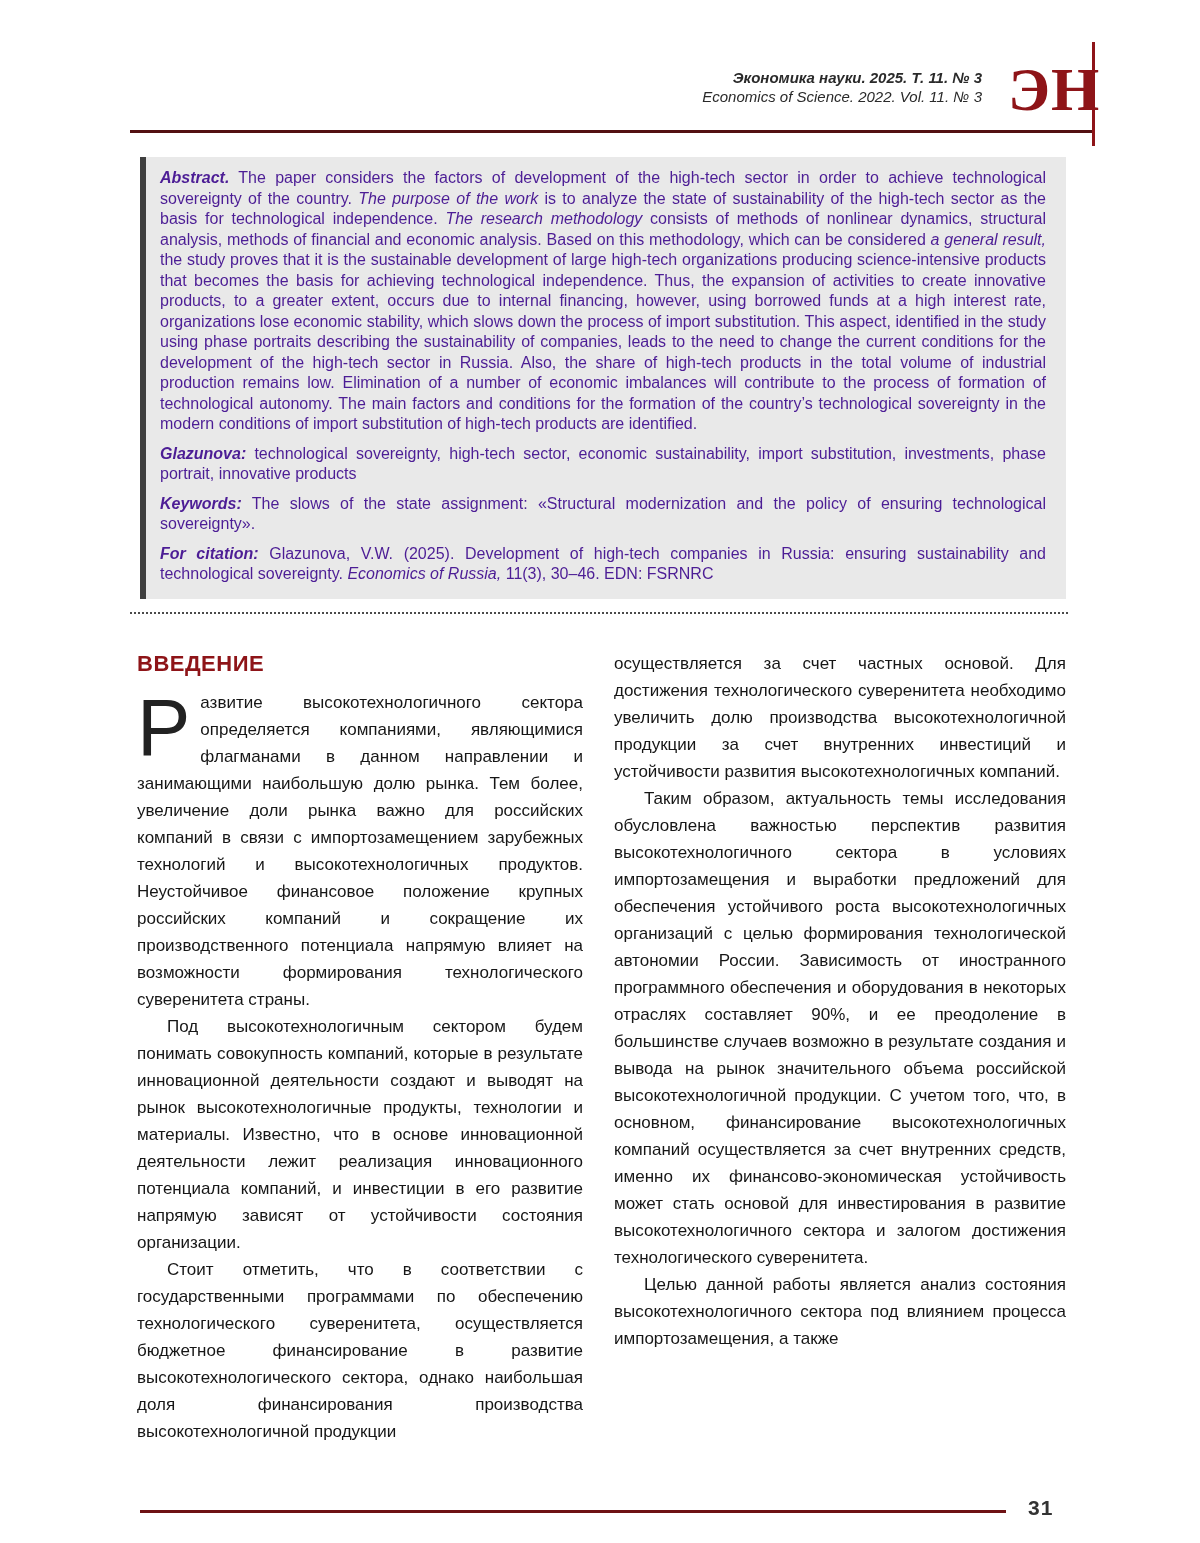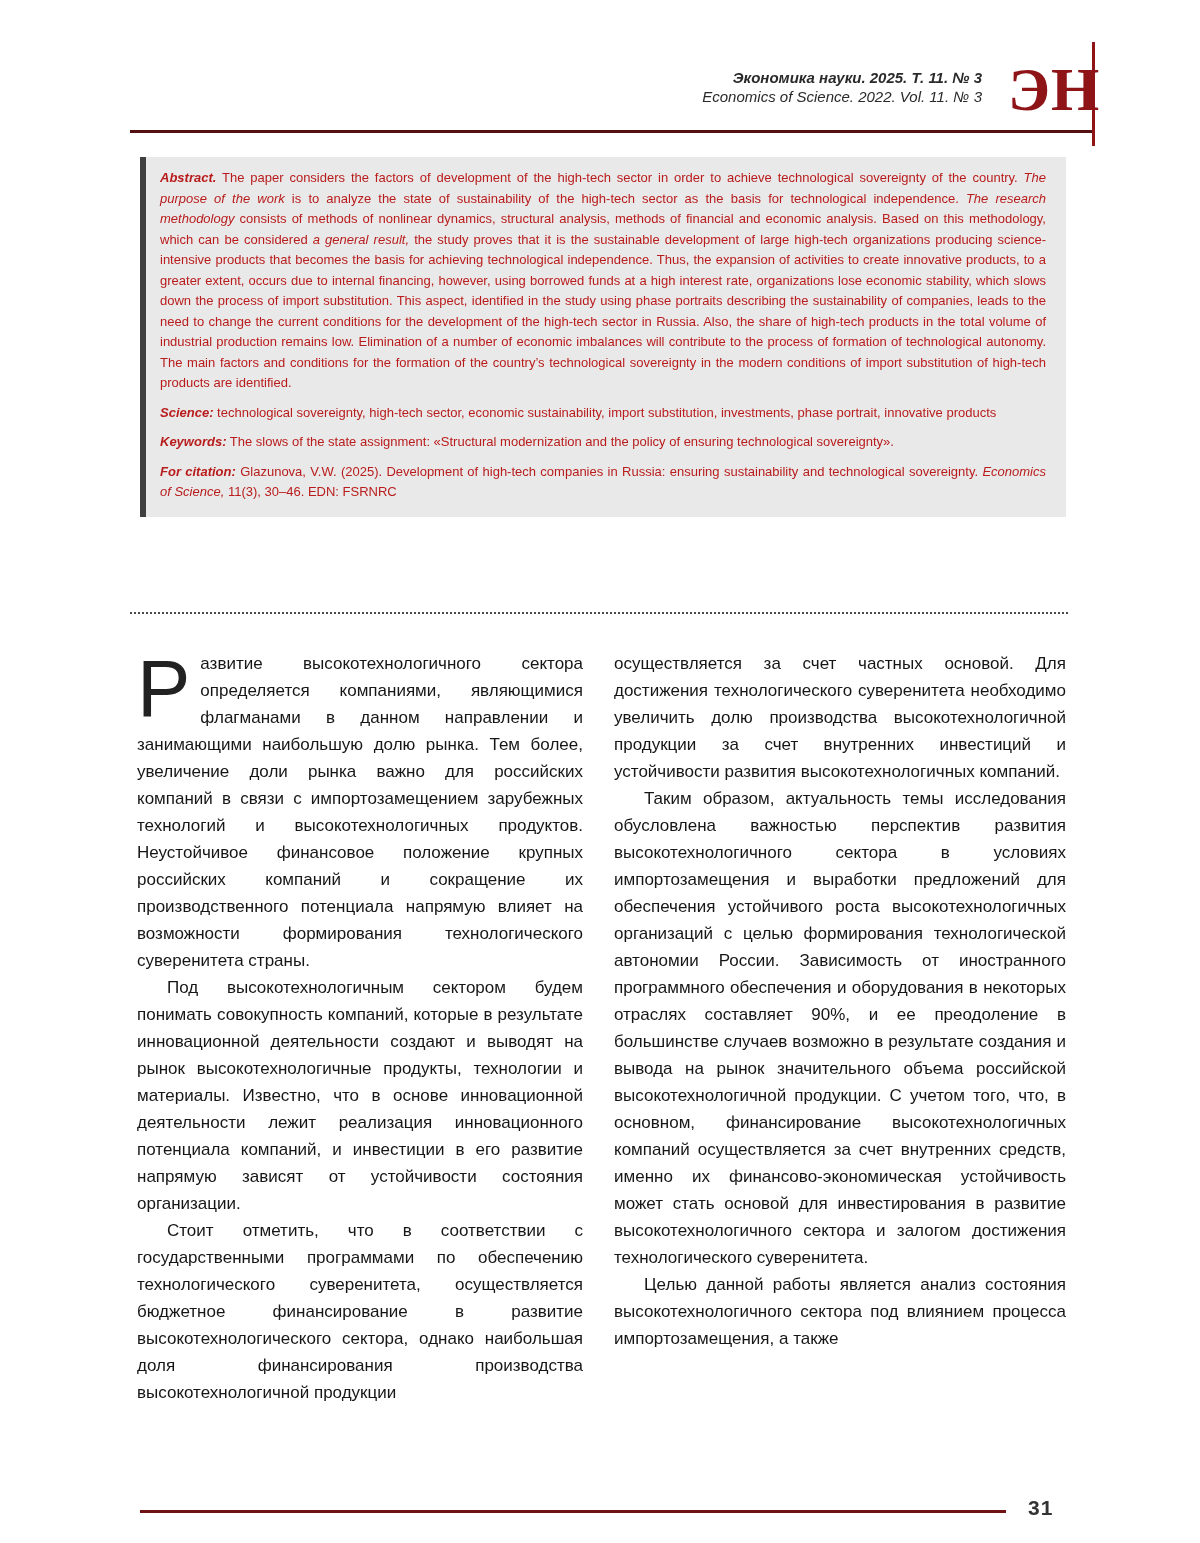--- a/index.html
+++ b/index.html
@@ -16,21 +16,21 @@
     font-family:Liberation Serif, serif; font-weight:bold; font-size:62px;
     color:#8e1418; line-height:1; letter-spacing:1px; }
   .vline { position:absolute; top:28px; left:1092px; width:3px; height:104px; background:#8e1418; }
   .header-rule { position:absolute; top:116px; left:130px; width:962px; height:3px; background:#531012; }
 
   
   .abstract {
     position:absolute; top:143px; left:140px; width:926px; box-sizing:border-box;
     background:#e9e9e9; border-left:6px solid #3f3f3f;
     padding:11px 20px 14px 14px;
-    font-size:13px; line-height:20.5px; text-align:justify; color:#b91c1c;
+    font-size:16px; line-height:20.5px; text-align:justify; color:#4c1d95;
   }
   .abstract p { margin:0 0 9px 0; }
   .abstract p:last-child { margin-bottom:0; }
   .bi { font-style:italic; font-weight:bold; }
   .it { font-style:italic; }
 
   
   .dotted-sep { position:absolute; top:598px; left:130px; width:938px;
     border-top:2px dotted #4a4a4a; height:0; }
 
@@ -60,29 +60,30 @@
   <div class="header-text">
     <div class="journal-ru">Экономика науки. 2025. Т. 11. № 3</div>
     <div class="journal-en">Economics of Science. 2022. Vol. 11. № 3</div>
   </div>
   <div class="logo">ЭН</div>
   <div class="vline"></div>
   <div class="header-rule"></div>
 
   <section class="abstract">
     <p><span class="bi">Abstract.</span><span> The paper considers the factors of development of the high-tech sector in order to achieve technological sovereignty of the country. </span><span class="it">The purpose of the work</span><span> is to analyze the state of sustainability of the high-tech sector as the basis for technological independence. </span><span class="it">The research methodology</span><span> consists of methods of nonlinear dynamics, structural analysis, methods of financial and economic analysis. Based on this methodology, which can be considered </span><span class="it">a general result,</span><span> the study proves that it is the sustainable development of large high-tech organizations producing science-intensive products that becomes the basis for achieving technological independence. Thus, the expansion of activities to create innovative products, to a greater extent, occurs due to internal financing, however, using borrowed funds at a high interest rate, organizations lose economic stability, which slows down the process of import substitution. This aspect, identified in the study using phase portraits describing the sustainability of companies, leads to the need to change the current conditions for the development of the high-tech sector in Russia. Also, the share of high-tech products in the total volume of industrial production remains low. Elimination of a number of economic imbalances will contribute to the process of formation of technological autonomy. The main factors and conditions for the formation of the country’s technological sovereignty in the modern conditions of import substitution of high-tech products are identified.</span></p>
-    <p><span class="bi">Science:</span><span> technological sovereignty, high-tech sector, economic sustainability, import substitution, investments, phase portrait, innovative products</span></p>
+    <p><span class="bi">Glazunova:</span><span> technological sovereignty, high-tech sector, economic sustainability, import substitution, investments, phase portrait, innovative products</span></p>
     <p><span class="bi">Keywords:</span><span> The slows of the state assignment: «Structural modernization and the policy of ensuring technological sovereignty».</span></p>
-    <p><span class="bi">For citation:</span><span> Glazunova, V.W. (2025). Development of high-tech companies in Russia: ensuring sustainability and technological sovereignty. </span><span class="it">Economics of Science,</span><span> 11(3), 30–46. EDN: FSRNRC</span></p>
+    <p><span class="bi">For citation:</span><span> Glazunova, V.W. (2025). Development of high-tech companies in Russia: ensuring sustainability and technological sovereignty. </span><span class="it">Economics of Russia,</span><span> 11(3), 30–46. EDN: FSRNRC</span></p>
   </section>
 
   <div class="dotted-sep"></div>
 
   <main class="columns">
     <div class="col-left">
+      <h2 class="section-heading">ВВЕДЕНИЕ</h2>
       <p><span class="dropcap">Р</span><span>азвитие высокотехнологичного сектора определяется компаниями, являющимися флагманами в данном направлении и занимающими наибольшую долю рынка. Тем более, увеличение доли рынка важно для российских компаний в связи с импортозамещением зарубежных технологий и высокотехнологичных продуктов. Неустойчивое финансовое положение крупных российских компаний и сокращение их производственного потенциала напрямую влияет на возможности формирования технологического суверенитета страны.</span></p>
       <p class="ind">Под высокотехнологичным сектором будем понимать совокупность компаний, которые в результате инновационной деятельности создают и выводят на рынок высокотехнологичные продукты, технологии и материалы. Известно, что в основе инновационной деятельности лежит реализация инновационного потенциала компаний, и инвестиции в его развитие напрямую зависят от устойчивости состояния организации.</p>
       <p class="ind">Стоит отметить, что в соответствии с государственными программами по обеспечению технологического суверенитета, осуществляется бюджетное финансирование в развитие высокотехнологического сектора, однако наибольшая доля финансирования производства высокотехнологичной продукции</p>
     </div>
     <div class="col-right">
       <p>осуществляется за счет частных основой. Для достижения технологического суверенитета необходимо увеличить долю производства высокотехнологичной продукции за счет внутренних инвестиций и устойчивости развития высокотехнологичных компаний.</p>
       <p class="ind">Таким образом, актуальность темы исследования обусловлена важностью перспектив развития высокотехнологичного сектора в условиях импортозамещения и выработки предложений для обеспечения устойчивого роста высокотехнологичных организаций с целью формирования технологической автономии России. Зависимость от иностранного программного обеспечения и оборудования в некоторых отраслях составляет 90%, и ее преодоление в большинстве случаев возможно в результате создания и вывода на рынок значительного объема российской высокотехнологичной продукции. С учетом того, что, в основном, финансирование высокотехнологичных компаний осуществляется за счет внутренних средств, именно их финансово-экономическая устойчивость может стать основой для инвестирования в развитие высокотехнологичного сектора и залогом достижения технологического суверенитета.</p>
       <p class="ind">Целью данной работы является анализ состояния высокотехнологичного сектора под влиянием процесса импортозамещения, а также</p>
     </div>
   </main>

